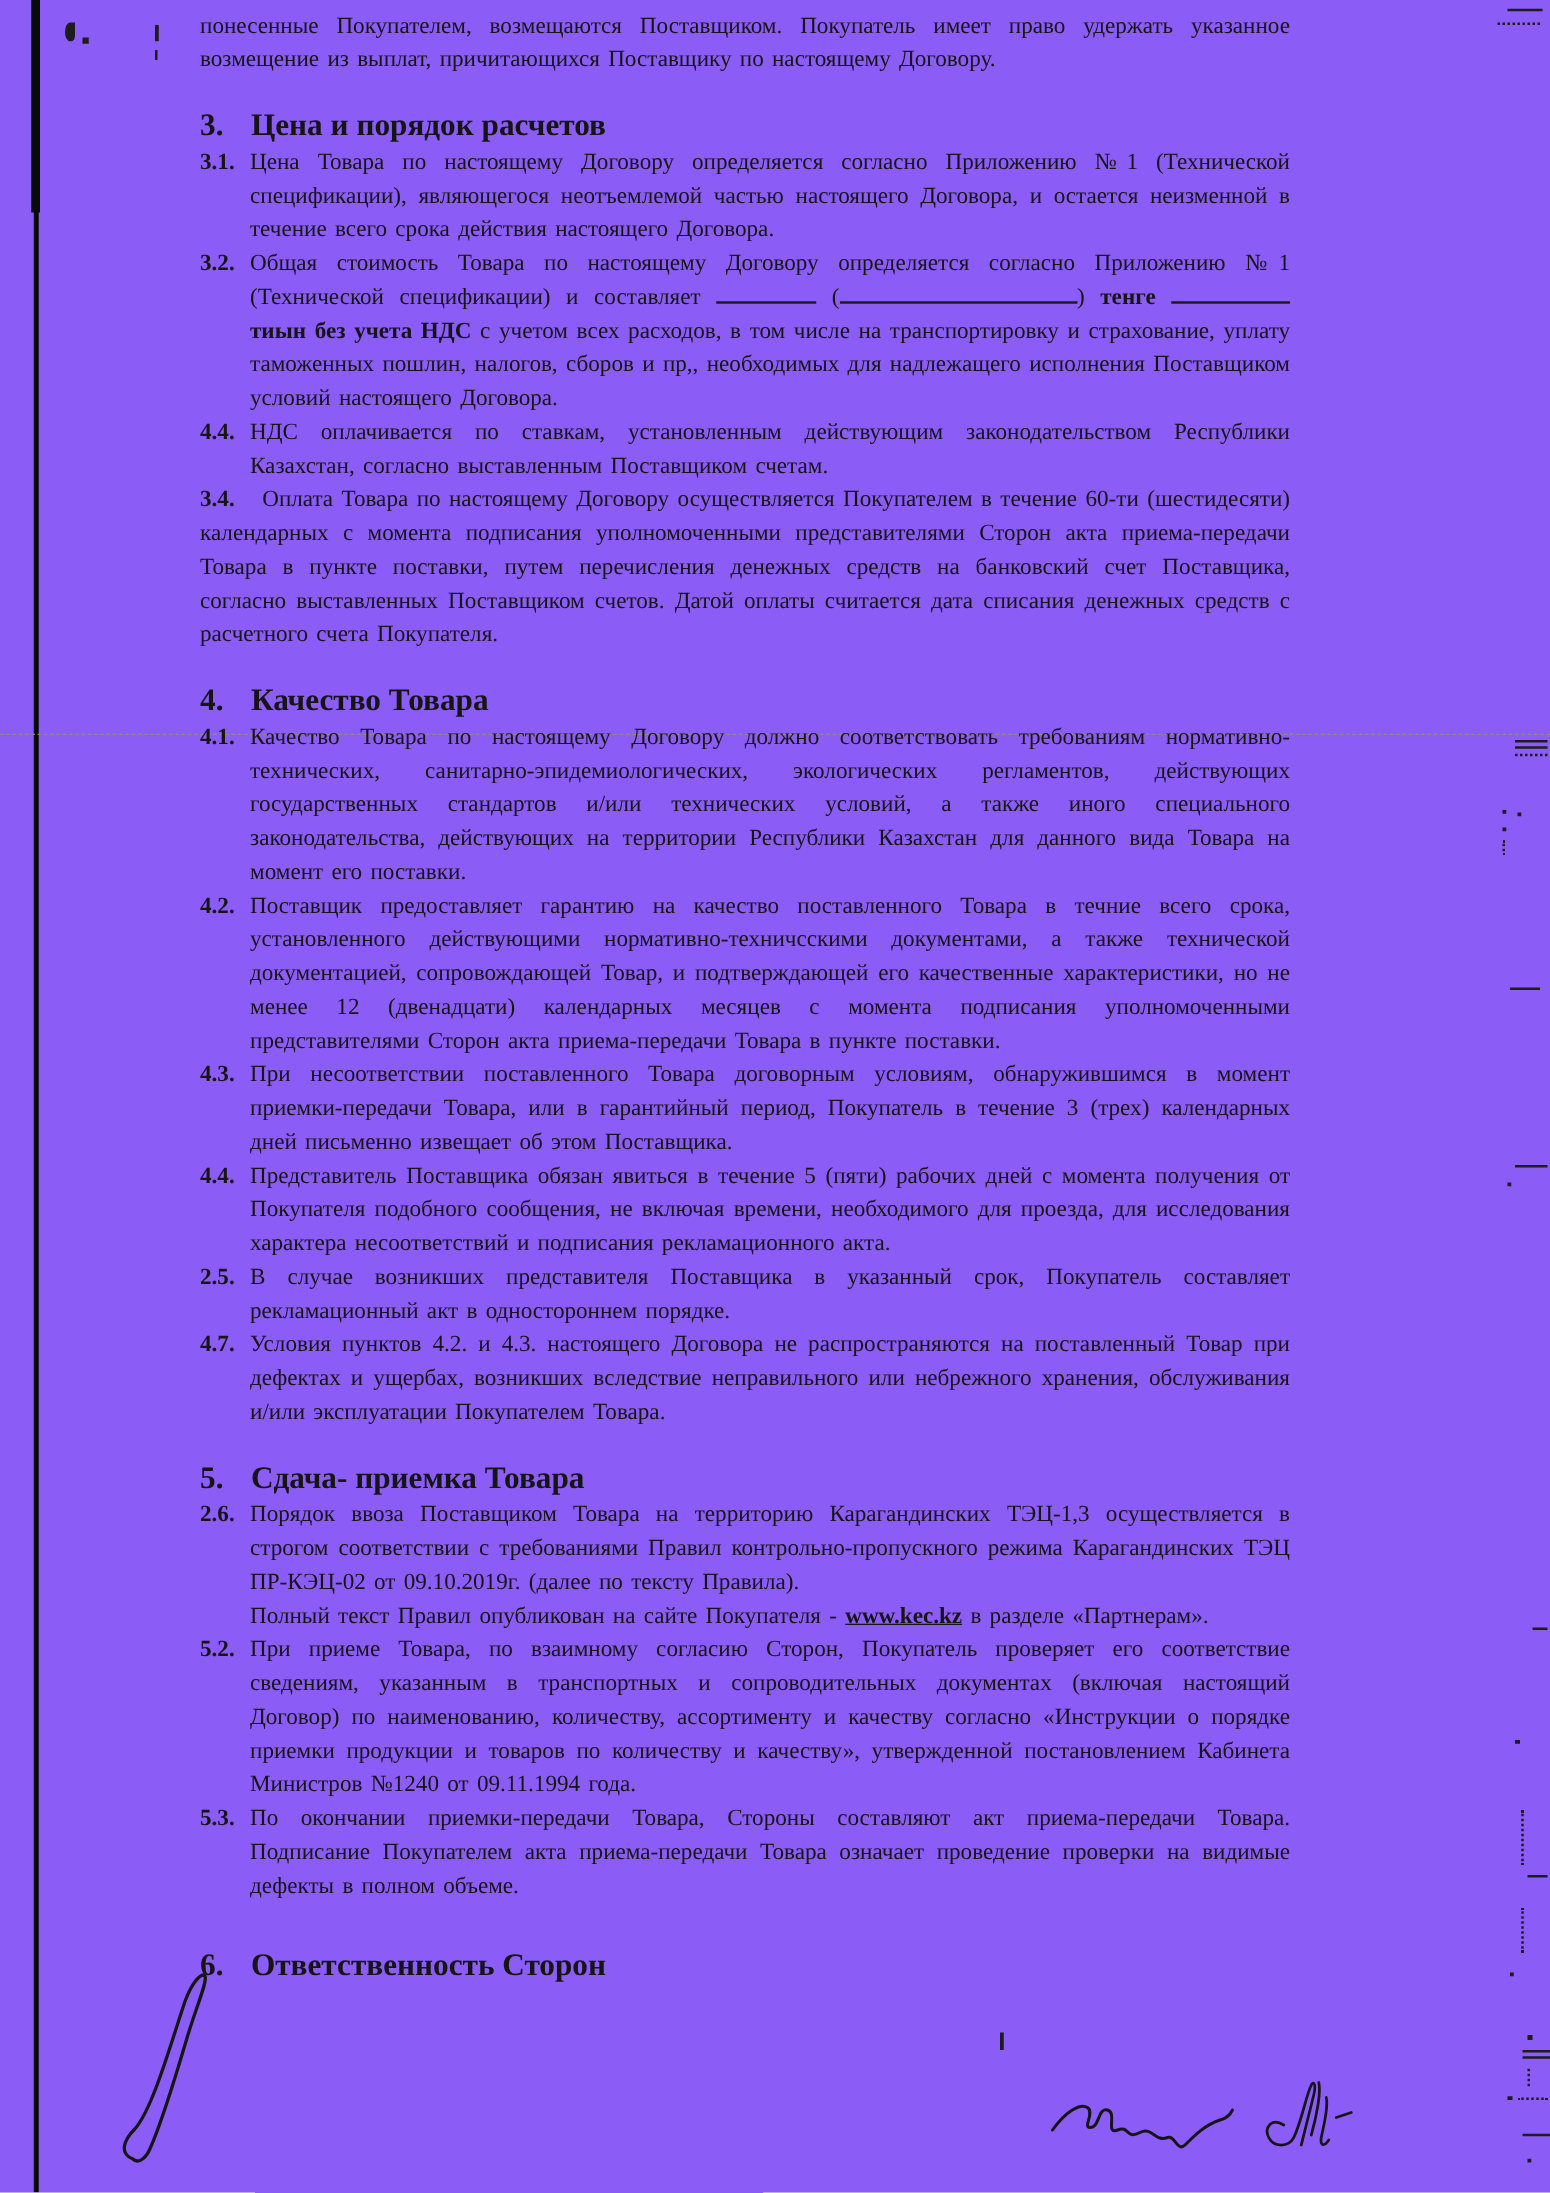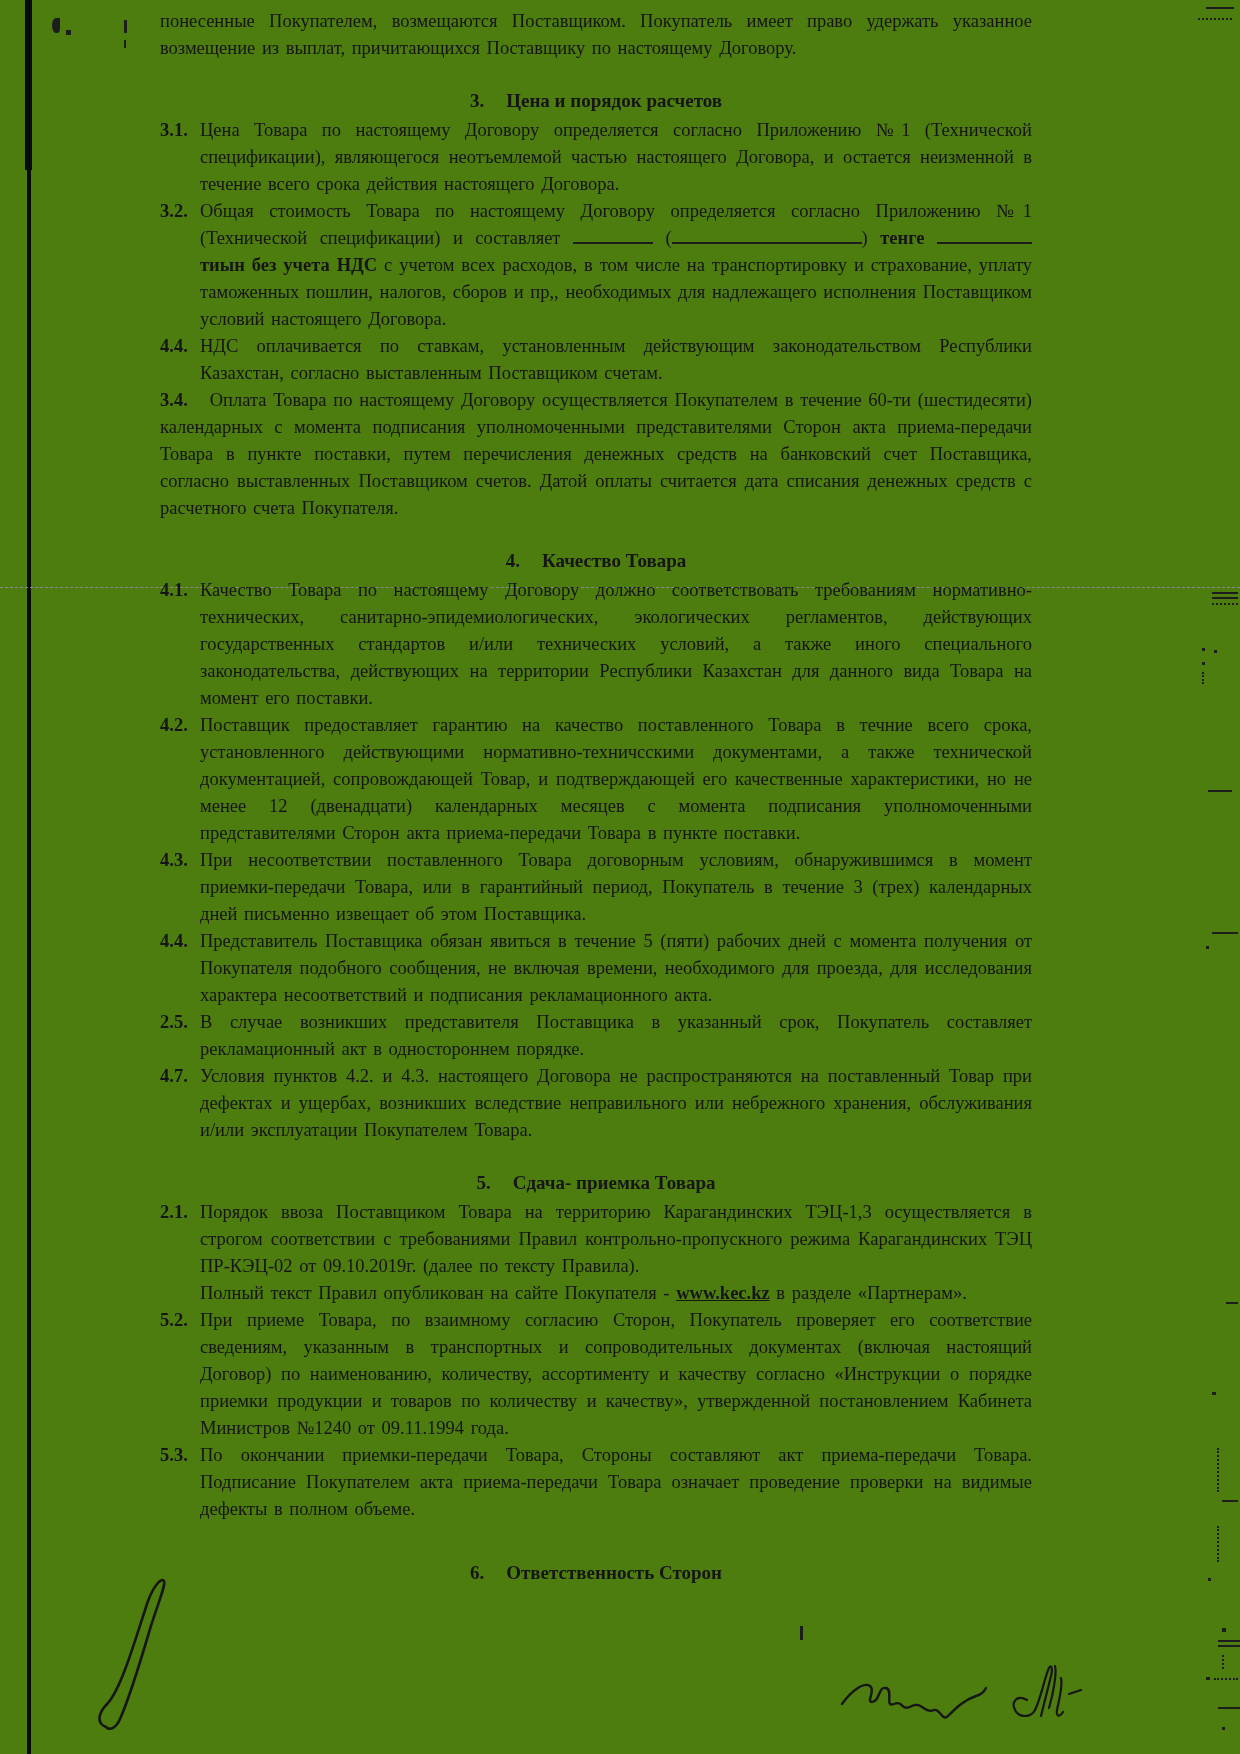--- a/index.html
+++ b/index.html
@@ -1,38 +1,38 @@
 <!DOCTYPE html>
 <html><head>
 <meta charset="utf-8">
 <style>
   html,body{margin:0;padding:0;background:#e8e8e8;}
   .page{
     position:relative;
     width:1240px;height:1754px;
-    background:#4d7c0f;
+    background:#8b5cf6;
     font-family:"Liberation Serif","DejaVu Serif",serif;
     color:#151515;
     overflow:hidden;
   }
   .content{
     position:absolute;left:160px;top:8px;width:872px;
   }
   .par{
     font-size:18.5px;line-height:27px;margin:0;
     text-align:justify;word-spacing:2px;
   }
   .item{padding-left:40px;}
   .item .num{
     font-weight:bold;display:inline-block;width:40px;margin-left:-40px;
   }
   .item-flat{padding-left:0;}
   .item-flat .num{font-weight:bold;margin-right:22px;}
   .sec-head{
-    text-align:center;font-weight:bold;font-size:19px;line-height:27px;
+    text-align:left;font-weight:bold;font-size:25px;line-height:27px;
     margin-top:25px;margin-bottom:3px;
   }
   .sec-head .sec-num{margin-right:22px;}
   .blank{
     display:inline-block;height:15px;vertical-align:baseline;
     border-bottom:2px solid #1c1c1c;
   }
   .w80{width:80px;} .w190{width:190px;} .w95{width:95px;}
   .doc-link{font-weight:bold;text-decoration:underline;}
   b{font-weight:bold;}
@@ -128,21 +128,21 @@
     <p class="par item"><span class="num">4.2.</span><span>Поставщик предоставляет гарантию на качество поставленного Товара в течние всего срока, установленного действующими нормативно-техничсскими документами, а также технической документацией, сопровождающей Товар, и подтверждающей его качественные характеристики, но не менее 12 (двенадцати) календарных месяцев с момента подписания уполномоченными представителями Сторон акта приема-передачи Товара в пункте поставки.</span></p>
     <p class="par item"><span class="num">4.3.</span><span>При несоответствии поставленного Товара договорным условиям, обнаружившимся в момент приемки-передачи Товара, или в гарантийный период, Покупатель в течение 3 (трех) календарных дней письменно извещает об этом Поставщика.</span></p>
     <p class="par item"><span class="num">4.4.</span><span>Представитель Поставщика обязан явиться в течение 5 (пяти) рабочих дней с момента получения от Покупателя подобного сообщения, не включая времени, необходимого для проезда, для исследования характера несоответствий и подписания рекламационного акта.</span></p>
     <p class="par item"><span class="num">2.5.</span><span>В случае возникших представителя Поставщика в указанный срок, Покупатель составляет рекламационный акт в одностороннем порядке.</span></p>
     <p class="par item"><span class="num">4.7.</span><span>Условия пунктов 4.2. и 4.3. настоящего Договора не распространяются на поставленный Товар при дефектах и ущербах, возникших вследствие неправильного или небрежного хранения, обслуживания и/или эксплуатации Покупателем Товара.</span></p>
 
     <div class="sec-head">
       <span class="sec-num">5.</span><span>Сдача- приемка Товара</span>
     </div>
 
-    <p class="par item"><span class="num">2.1.</span><span>Порядок ввоза Поставщиком Товара на территорию Карагандинских ТЭЦ-1,3 осуществляется в строгом соответствии с требованиями Правил контрольно-пропускного режима Карагандинских ТЭЦ ПР-КЭЦ-02 от 09.10.2019г. (далее по тексту Правила).</span></p>
+    <p class="par item"><span class="num">2.6.</span><span>Порядок ввоза Поставщиком Товара на территорию Карагандинских ТЭЦ-1,3 осуществляется в строгом соответствии с требованиями Правил контрольно-пропускного режима Карагандинских ТЭЦ ПР-КЭЦ-02 от 09.10.2019г. (далее по тексту Правила).</span></p>
     <p class="par item"><span>Полный текст Правил опубликован на сайте Покупателя -</span>
       <span class="doc-link">www.kec.kz</span>
       <span>в разделе «Партнерам».</span></p>
 
     <p class="par item"><span class="num">5.2.</span><span>При приеме Товара, по взаимному согласию Сторон, Покупатель проверяет его соответствие сведениям, указанным в транспортных и сопроводительных документах (включая настоящий Договор) по наименованию, количеству, ассортименту и качеству согласно «Инструкции о порядке приемки продукции и товаров по количеству и качеству», утвержденной постановлением Кабинета Министров №1240 от 09.11.1994 года.</span></p>
     <p class="par item"><span class="num">5.3.</span><span>По окончании приемки-передачи Товара, Стороны составляют акт приема-передачи Товара. Подписание Покупателем акта приема-передачи Товара означает проведение проверки на видимые дефекты в полном объеме.</span></p>
 
     <div class="sec-head" style="margin-top:36px;">
       <span class="sec-num">6.</span><span>Ответственность Сторон</span>
     </div>

